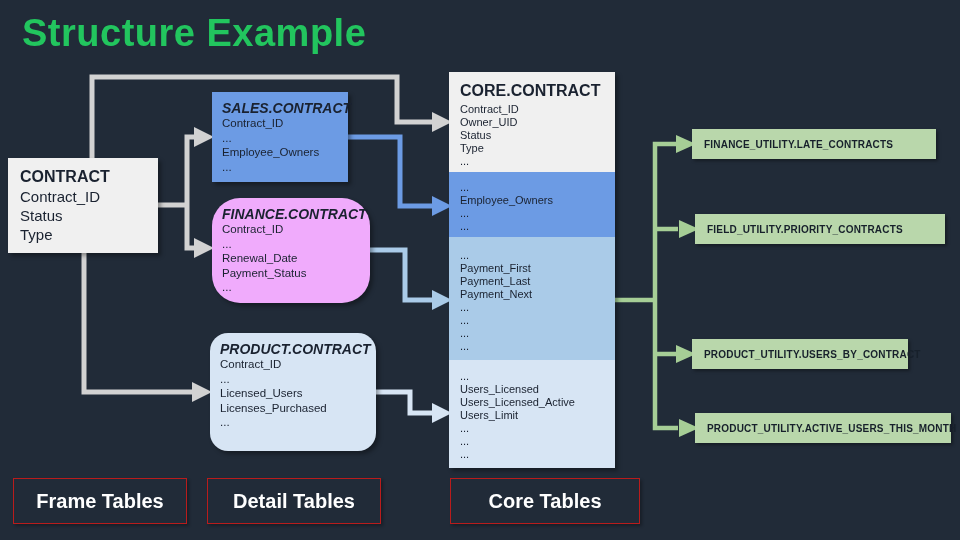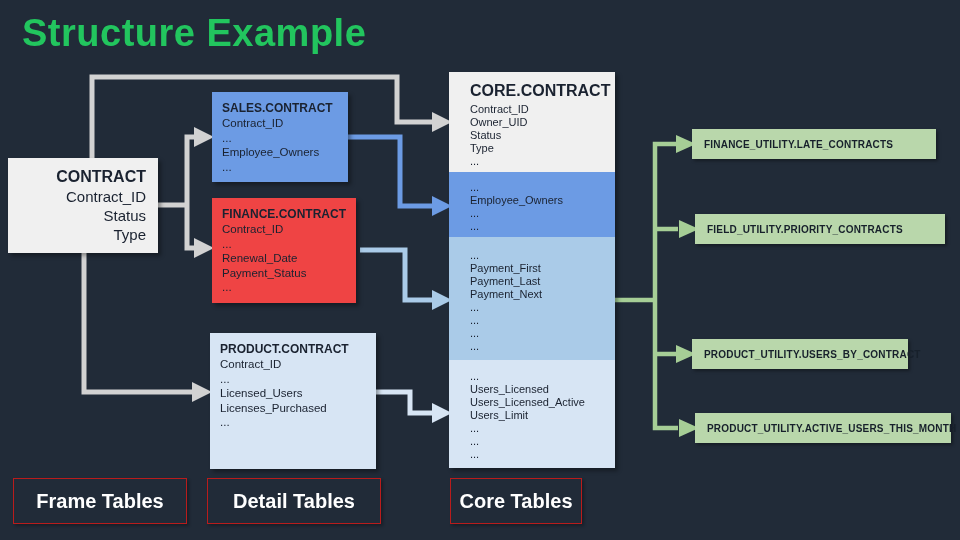--- a/index.html
+++ b/index.html
@@ -21,31 +21,31 @@
   .ar-b2{fill:#aacbe8;}
   .ln-b3{stroke:#d7e5f4;stroke-width:5;}
   .ar-b3{fill:#d7e5f4;}
   .ln-g{stroke:#a6ce96;stroke-width:4.5;}
   .ar-g{fill:#a6ce96;}
   .tbox{
     position:absolute;z-index:2;box-sizing:border-box;color:#1a2230;
     box-shadow:3px 3px 4px rgba(0,0,0,.35);
   }
   .tbox .tname{font-weight:700;}
-  .frame-box{left:8px;top:158px;width:150px;height:95px;background:#f0f0f0;padding:9px 12px;text-align:right;}
+  .frame-box{left:8px;top:158px;width:150px;height:95px;background:#f0f0f0;padding:9px 12px;}
   .frame-box .tname{font-size:16px;line-height:20px;}
   .frame-box .tfield{font-size:15px;line-height:19px;}
   .mid-box{padding:8px 10px;}
-  .mid-box .tname{font-size:12px;line-height:16px;}
+  .mid-box .tname{font-size:14px;line-height:16px;font-style:italic;}
   .mid-box .tfield{font-size:11.5px;line-height:14.5px;}
   .sales-box{left:212px;top:92px;width:136px;height:90px;background:#6c9be4;}
-  .finance-box{left:212px;top:198px;width:144px;height:105px;background:#ef4444;}
-  .product-box{left:210px;top:333px;width:166px;height:136px;background:#d7e5f4;}
+  .finance-box{left:212px;top:198px;width:158px;height:105px;background:#f0abfc;border-radius:28px;}
+  .product-box{left:210px;top:333px;width:166px;height:118px;background:#d7e5f4;border-radius:18px;}
   .core-box{left:449px;top:72px;width:166px;height:396px;background:#f0f0f0;padding:0;}
-  .core-sec{box-sizing:border-box;padding:6px 21px;}
+  .core-sec{box-sizing:border-box;padding:6px 11px;}
   .core-sec .tfield{font-size:11px;line-height:13px;}
   .core-sec1{height:100px;background:#f0f0f0;padding-top:9px;}
   .core-sec1 .tname{font-size:16px;line-height:20px;margin-bottom:2px;}
   .core-sec2{height:65px;background:#6c9be4;padding-top:9px;}
   .core-sec3{height:123px;background:#aacbe8;padding-top:12px;}
   .core-sec4{height:108px;background:#d7e5f4;padding-top:10px;}
   .util-box{
     position:absolute;z-index:2;box-sizing:border-box;background:#b9d7ab;color:#17202b;
     font-size:10px;font-weight:700;display:flex;align-items:center;padding:8px 12px;
     height:30px;box-shadow:2px 2px 3px rgba(0,0,0,.35);letter-spacing:.2px;
@@ -54,21 +54,21 @@
   .util-2{left:695px;top:214px;width:250px;}
   .util-3{left:692px;top:339px;width:216px;}
   .util-4{left:695px;top:413px;width:256px;}
   .legend-box{
     position:absolute;z-index:2;box-sizing:border-box;border:1px solid #b91c1c;
     color:#ffffff;font-size:20px;font-weight:700;display:flex;align-items:center;
     justify-content:center;height:46px;box-shadow:2px 2px 3px rgba(0,0,0,.3);
   }
   .legend-1{left:13px;top:478px;width:174px;}
   .legend-2{left:207px;top:478px;width:174px;}
-  .legend-3{left:450px;top:478px;width:132px;}
+  .legend-3{left:450px;top:478px;width:190px;}
   .legend-4{left:717px;top:478px;width:173px;}
 </style>
 </head>
 <body>
 
 <div class="stage">
 
   <h1 class="slide-title">Structure Example</h1>
 
   <svg class="connectors" width="960" height="540" viewBox="0 0 960 540">

